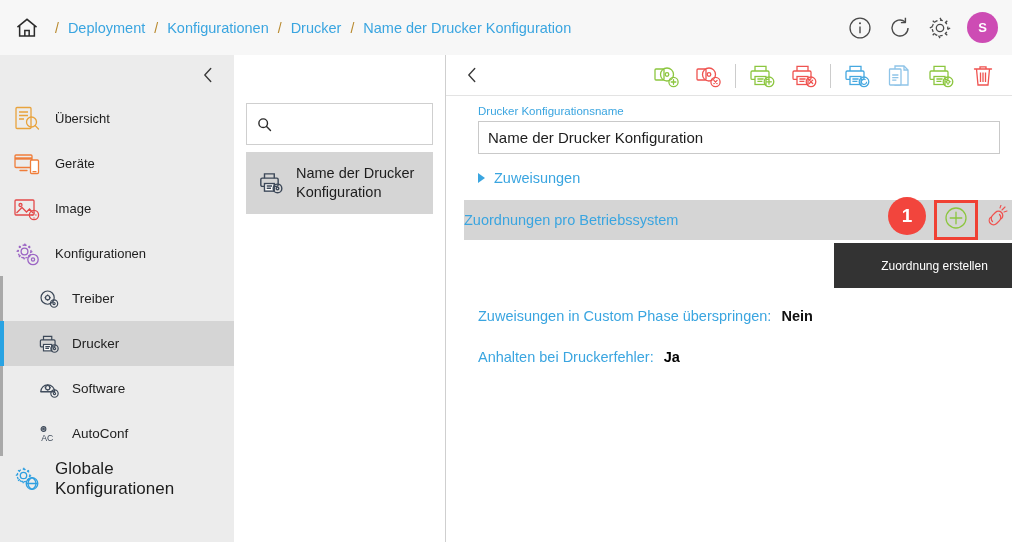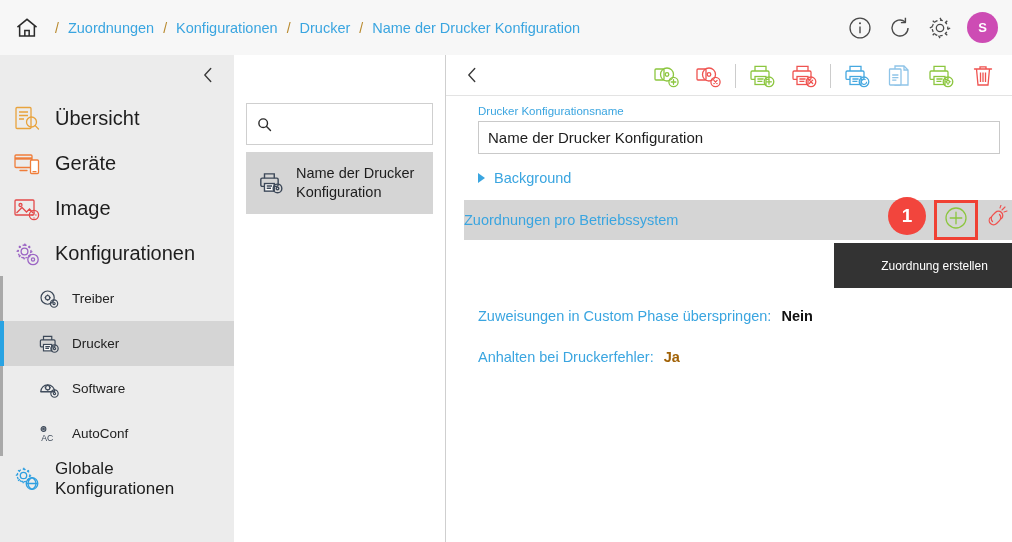--- a/index.html
+++ b/index.html
@@ -49,21 +49,21 @@
   .collapse-row { height: 41px; position: relative; }
   .collapse-btn {
     position: absolute; right: 15px; top: 9px; width: 22px; height: 22px;
     cursor: pointer;
   }
   .nav-item {
     position: relative; display: flex; align-items: center;
     height: 45px; padding-left: 12px; cursor: pointer;
   }
   .nav-item .nicon { width: 30px; height: 30px; flex: 0 0 30px; margin-right: 13px; }
-  .nav-item .nlabel { font-size: 20px; color: #1d1d1d; }
+  .nav-item .nlabel { font-size: 13px; color: #1d1d1d; }
   .nav-item.sub { height: 45px; padding-left: 38px; }
   .nav-item.sub .nicon { width: 22px; height: 22px; flex: 0 0 22px; margin-right: 12px; }
   .nav-item.sub .nlabel { font-size: 13.5px; color: #222; }
   .nav-item.active { background: #d5d5d5; }
   .nav-item.active::before {
     content: ""; position: absolute; left: 0; top: 0; width: 4px; height: 100%;
     background: #29a3e3;
   }
   .subgroup { position: relative; }
   .subgroup::before {
@@ -161,40 +161,40 @@
     display: flex; align-items: center; justify-content: center;
     font-size: 12px; z-index: 7; padding-left: 23px;
   }
 
   .kv-row {
     position: absolute; left: 32px; font-size: 14.5px; color: #3aa5e0;
     white-space: nowrap;
   }
   .kv-row .kv-val { margin-left: 6px; font-weight: bold; }
   .kv-val.dark { color: #111111; }
-  .kv-val.green { color: #a16207; }
+  .kv-val.green { color: #000000; }
   #row-skip { top: 253px; }
   #row-halt { top: 294px; }
 </style>
 </head>
 <body>
 
 <div id="app">
 
   <div class="topbar">
     <div class="breadcrumb">
       <span>
         <svg class="home-icon" viewBox="0 0 24 24" fill="none" stroke="#2b2b2b" stroke-width="1.4">
           <path d="M3.2 11.2 L12 4 L20.8 11.2"></path>
           <path d="M5.2 10.2 V19.4 H18.8 V10.2"></path>
           <path d="M10 19.4 V14.2 H14 V19.4"></path>
         </svg>
       </span>
       <span class="bc-sep">/</span>
-      <span class="bc-link">Zuordnungen</span>
+      <span class="bc-link">Deployment</span>
       <span class="bc-sep">/</span>
       <span class="bc-link">Konfigurationen</span>
       <span class="bc-sep">/</span>
       <span class="bc-link">Drucker</span>
       <span class="bc-sep">/</span>
       <span class="bc-link">Name der Drucker Konfiguration</span>
     </div>
 
     <div class="topbar-actions">
       <span>
@@ -469,21 +469,21 @@
       </div>
     </div>
 
     <div class="fieldwrap">
       <div class="field-label">Drucker Konfigurationsname</div>
       <input class="field-input" type="text" value="Name der Drucker Konfiguration" style="">
     </div>
 
     <div class="expander">
       <span class="tri"></span>
-      <span class="etext">Background</span>
+      <span class="etext">Zuweisungen</span>
     </div>
 
     <div class="section-bar">
       <span class="section-title">Zuordnungen pro Betriebssystem</span>
       <div class="section-actions">
         <div class="plus-hl">
           <span>
             <svg width="26" height="26" viewBox="0 0 26 26" fill="none" stroke="#8cc63f" stroke-width="1.3">
               <circle cx="13" cy="13" r="10"></circle>
               <path d="M13 7.2 V18.8 M7.2 13 H18.8" stroke-linecap="round"></path>

